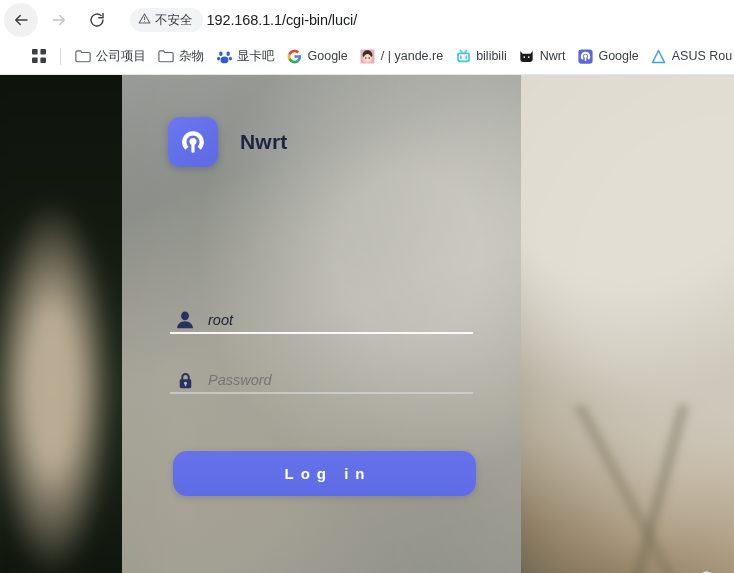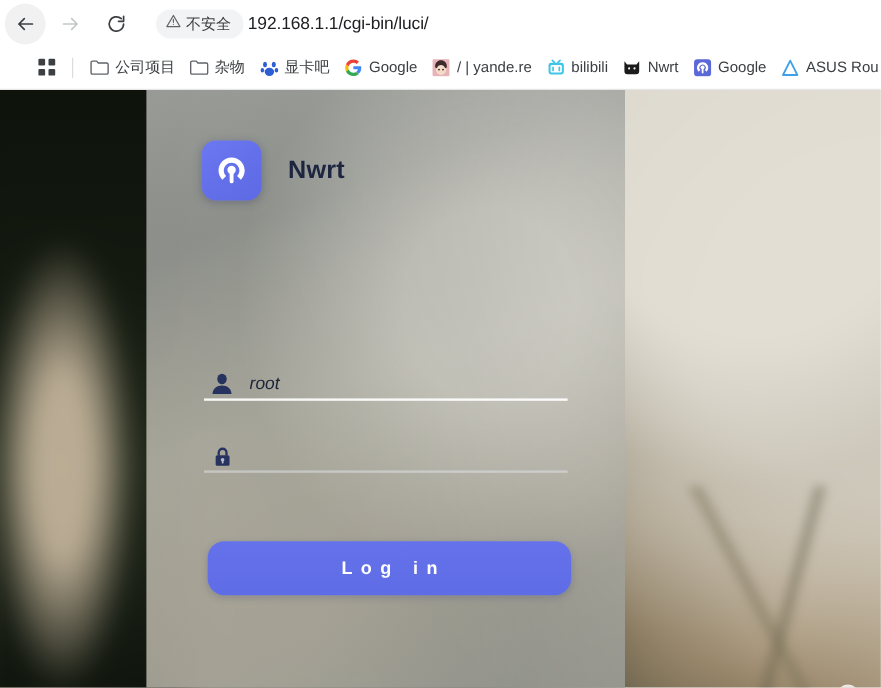--- a/index.html
+++ b/index.html
@@ -223,20 +223,21 @@
 
       <div class="field field-pass">
         <span class="field-ico">
           <svg width="21" height="21" viewBox="0 0 24 24" aria-hidden="true">
             <path d="M7.2 11V8.2a4.8 4.8 0 0 1 9.6 0V11h-2.2V8.2a2.6 2.6 0 0 0-5.2 0V11z" fill="#25335e"></path>
             <rect x="5.4" y="10.6" width="13.2" height="10.2" rx="1.6" fill="#25335e"></rect>
             <circle cx="12" cy="15" r="1.7" fill="#b8bcc8"></circle>
             <rect x="11.2" y="15.2" width="1.7" height="3.4" rx="0.8" fill="#b8bcc8"></rect>
           </svg>
         </span>
+        <input class="field-input" type="password" placeholder="Password" style="">
       </div>
       <div class="field-line field-line-pass"></div>
 
       <button class="login-btn">Log in</button>
     </div>
 
     <div class="watermark">
       <span>
         <svg width="24" height="20" viewBox="0 0 28 22" aria-hidden="true">
           <ellipse cx="10" cy="8.6" rx="9.2" ry="7.6" fill="rgba(255,255,255,0.80)"></ellipse>

